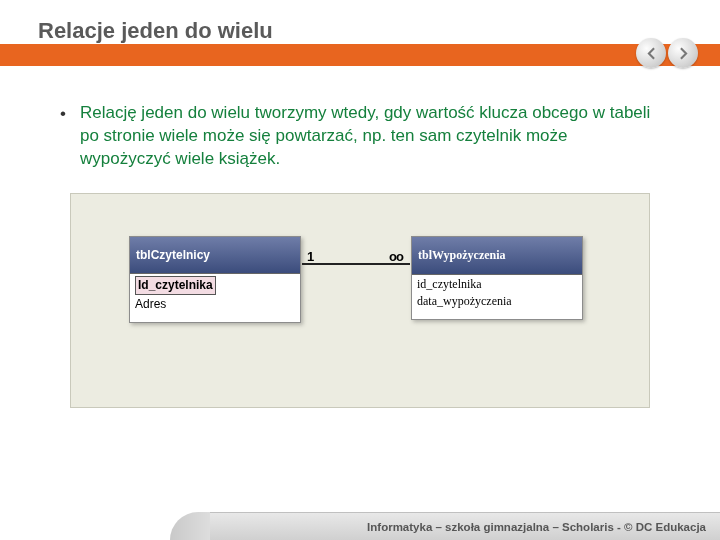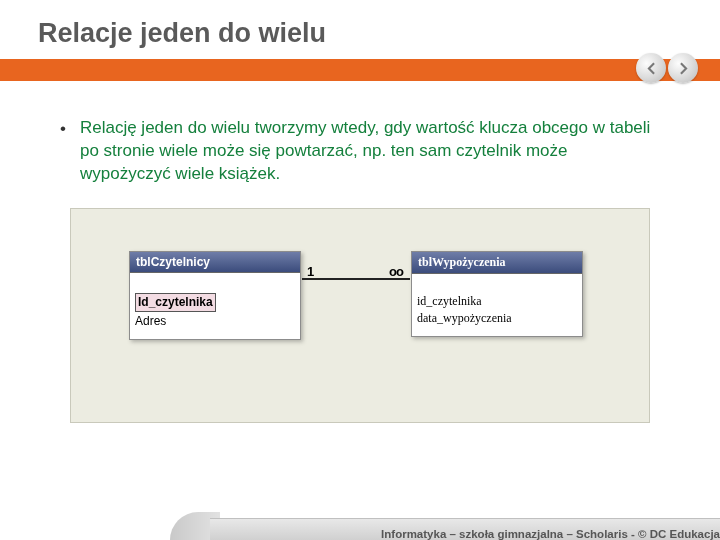--- a/index.html
+++ b/index.html
@@ -8,24 +8,23 @@
     height: 540px;
     font-family: Arial, sans-serif;
     background: #ffffff;
     position: relative;
     overflow: hidden;
   }
   .header-area {
     padding: 18px 0 0 38px;
   }
   .slide-title {
-    font-size: 27px;
+    font-size: 22px;
     font-weight: bold;
     color: #5a5a5a;
-    margin-bottom: 10px;
   }
   .orange-bar {
     height: 22px;
     background: #e8651f;
     width: 100%;
     position: relative;
   }
   .nav-circles {
     position: absolute;
     right: 22px;
@@ -76,25 +75,25 @@
     border: 1px solid #8c8c8c;
     box-shadow: 2px 2px 4px rgba(0,0,0,0.25);
   }
   .db-table.left { left: 58px; top: 42px; }
   .db-table.right { left: 340px; top: 42px; font-family: Liberation Serif, serif; }
   .db-header {
     background: linear-gradient(#6f7da8, #3b4c7c);
     color: #ffffff;
     font-size: 12px;
     font-weight: bold;
-    padding: 3px 6px;
+    padding: 11px 6px;
     border-bottom: 1px solid #666;
   }
   .db-body {
-    padding: 19px 5px 8px 5px;
+    padding: 1px 5px 8px 5px;
     border-radius: 9px;
   }
   .db-field {
     font-size: 12px;
     color: #000;
     line-height: 1.45;
     white-space: nowrap;
   }
   .db-field.pk {
     font-weight: bold;
@@ -135,26 +134,27 @@
     width: 50px;
     height: 28px;
     background: linear-gradient(to right, #c9c9c9, #e2e2e2);
     border-top-left-radius: 28px 28px;
   }
   .footer-bar {
     position: absolute;
     left: 210px;
     right: 0;
     bottom: 0;
-    height: 22px;
+    height: 28px;
     background: linear-gradient(#e8e8e8, #d0d0d0);
     border-top: 1px solid #c0c0c0;
     display: flex;
-    align-items: flex-end;
+    align-items: center;
     justify-content: flex-end;
+    padding-right: 14px;
   }
   .footer-text {
     font-size: 11.5px;
     font-weight: bold;
     color: #565656;
   }
 </style>
 </head>
 <body>
 

